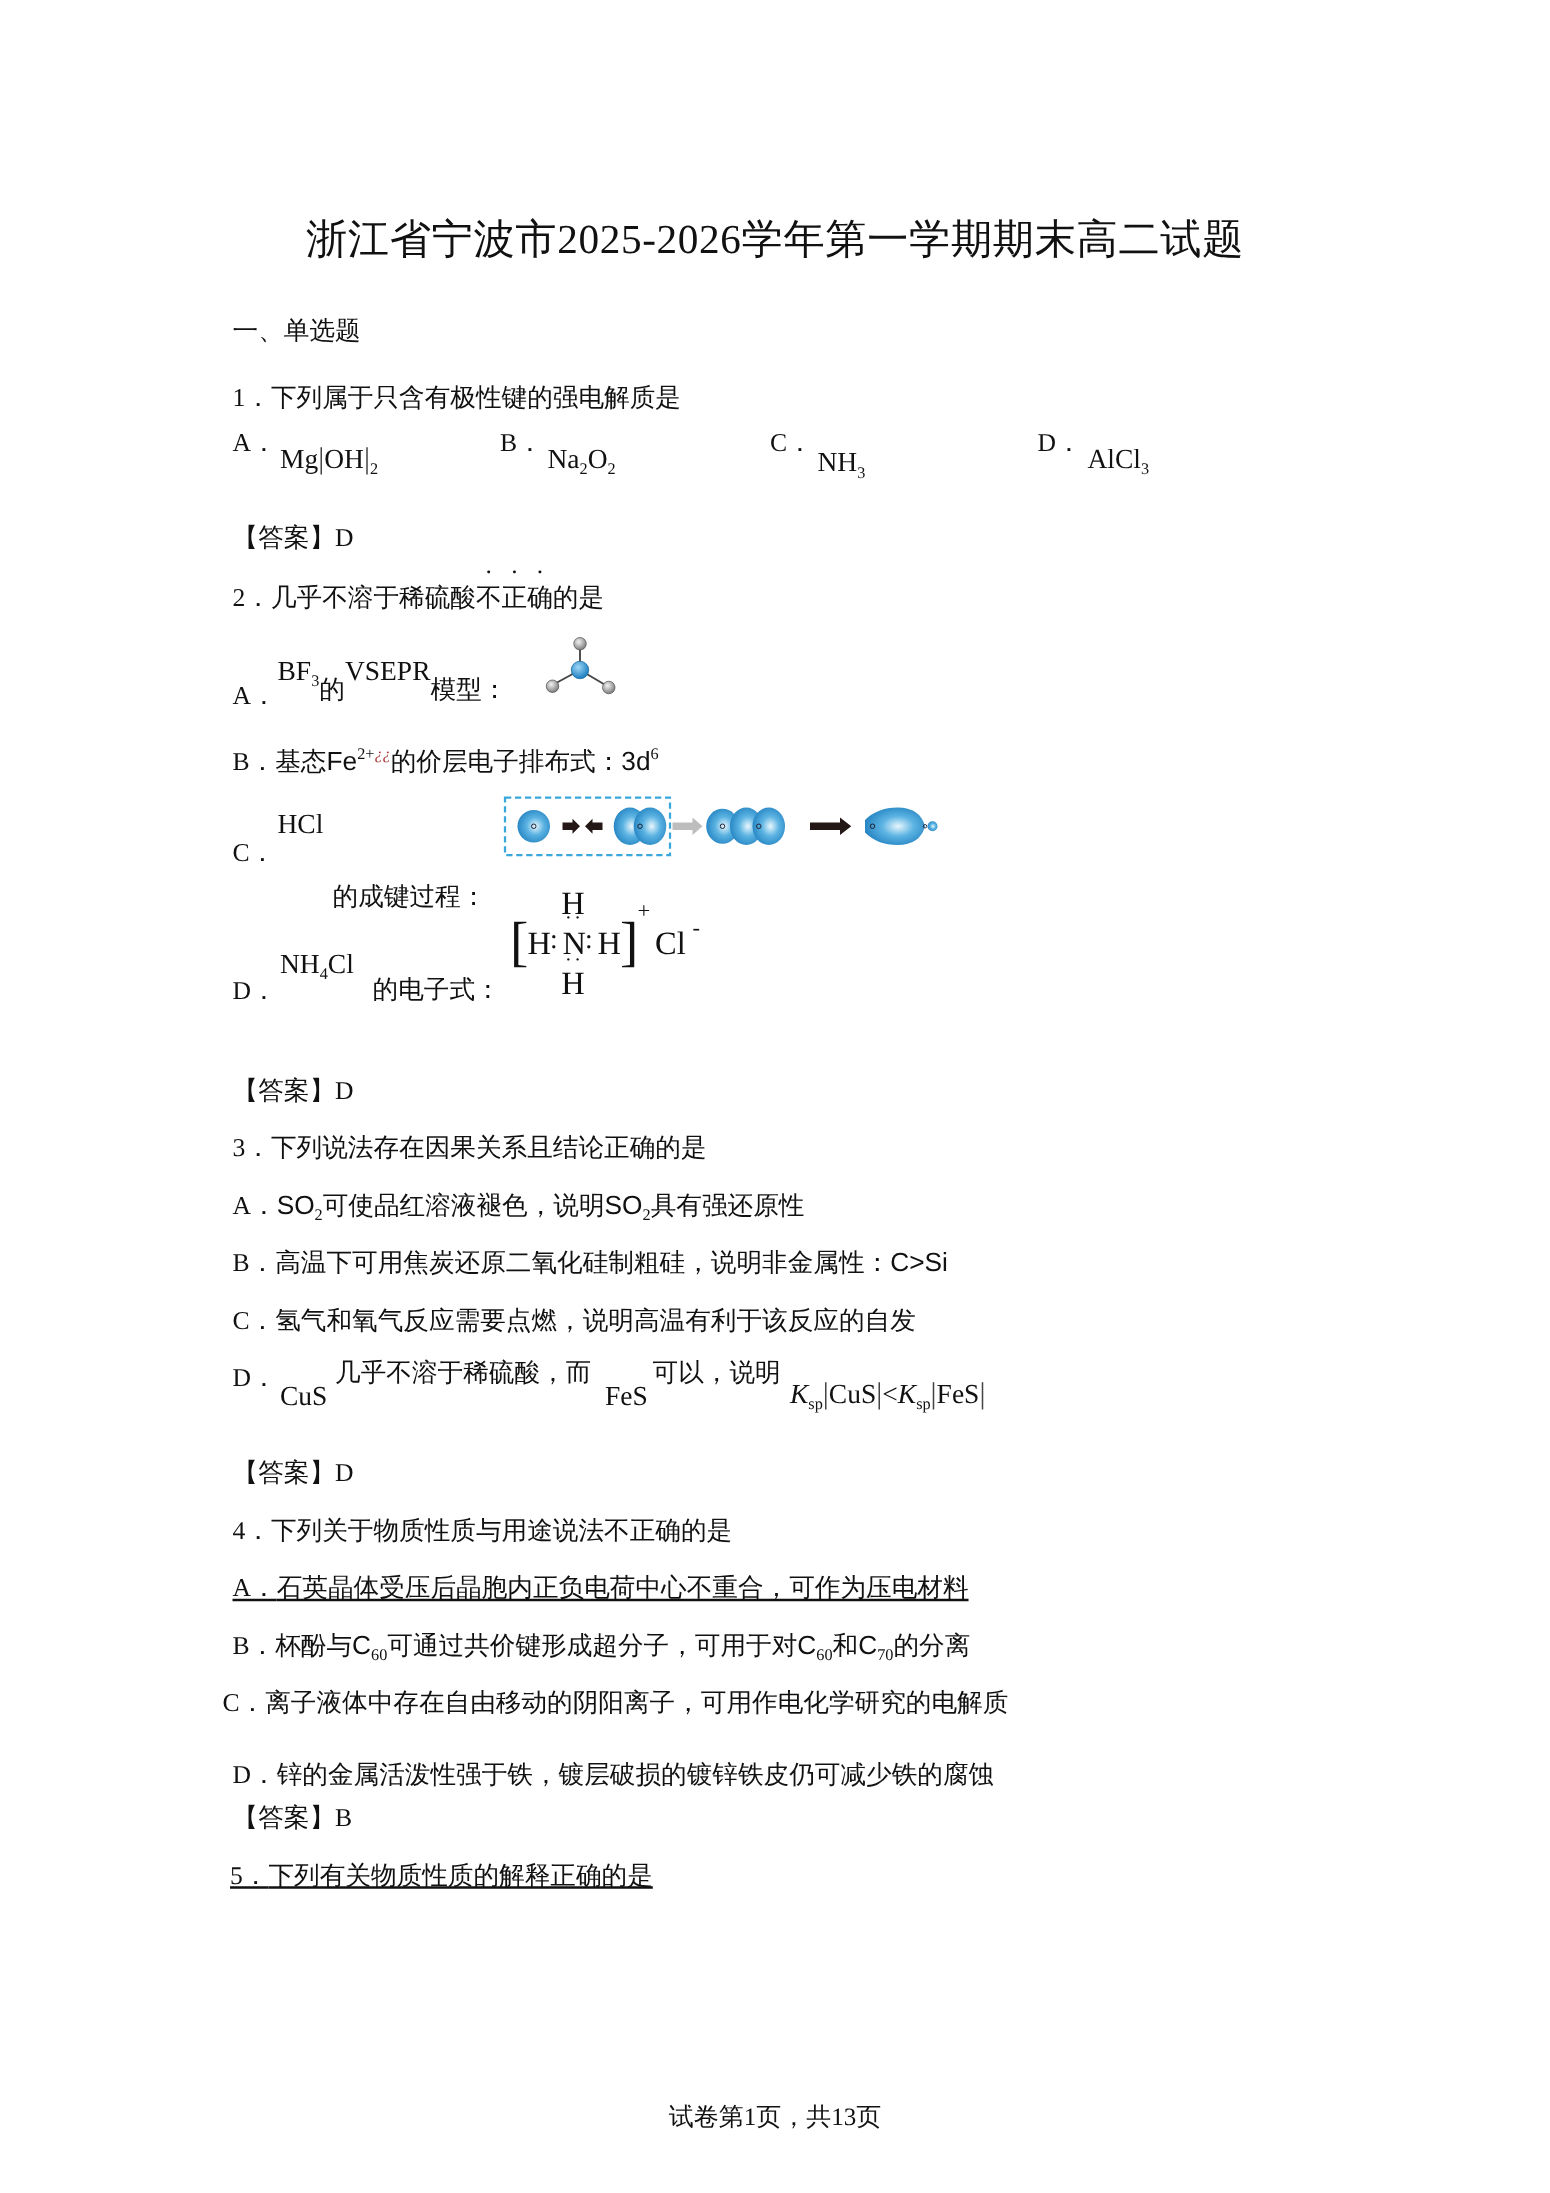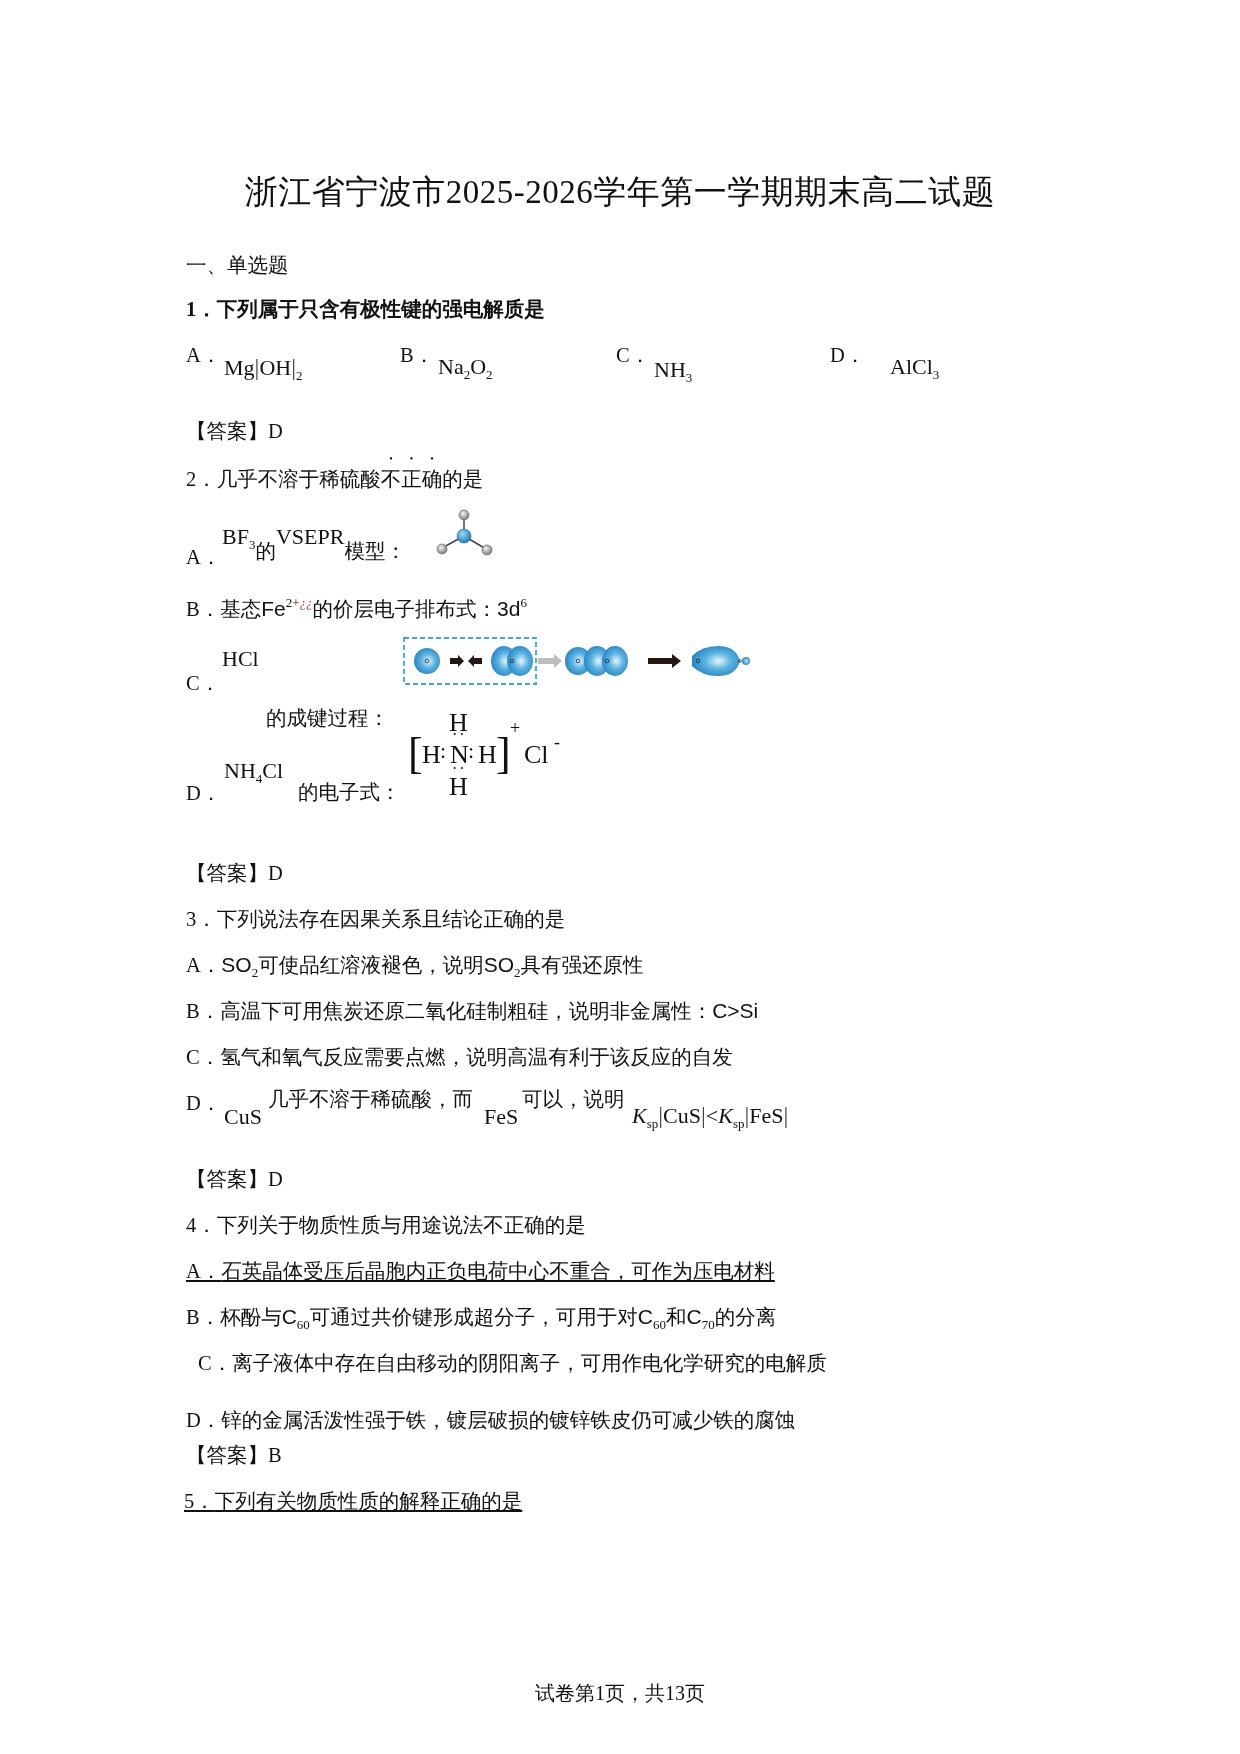--- a/index.html
+++ b/index.html
@@ -18,37 +18,37 @@
   .red { color: #a33; font-size: 13px; vertical-align: 9px; font-style: italic; }
   .footer { left: 0; width: 1240px; top: 1680px; text-align: center; font-size: 20px; }
 </style>
 </head>
 <body>
 
 <div class="abs title">浙江省宁波市2025-2026学年第一学期期末高二试题</div>
 
 <div class="abs t" style="left:186px; top:252px;">一、单选题</div>
 
-<div class="abs t" style="left:186px; top:296px;font-weight:bold;">
+<div class="abs t" style="left:186px; top:306px;">
   <span>1．</span><span>下列属于只含有极性键的强电解质是</span>
 </div>
 <div class="abs t" style="left:186px; top:342px;">A．</div>
 <div class="abs f" style="left:224px; top:354px;">
   <span>Mg</span><span class="paren">|</span><span>OH</span><span class="paren">|</span><sub>2</sub>
 </div>
 <div class="abs t" style="left:400px; top:342px;">B．</div>
 <div class="abs f" style="left:438px; top:354px;">
   <span>Na</span><sub>2</sub><span>O</span><sub>2</sub>
 </div>
 <div class="abs t" style="left:616px; top:342px;">C．</div>
 <div class="abs f" style="left:654px; top:357px;">
   <span>NH</span><sub>3</sub>
 </div>
 <div class="abs t" style="left:830px; top:342px;">D．</div>
-<div class="abs f" style="left:870px; top:354px;margin-left:20px;">
+<div class="abs f" style="left:870px; top:354px;">
   <span>AlCl</span><sub>3</sub>
 </div>
 <div class="abs t" style="left:186px; top:418px;">
   <span>【答案】</span><span>D</span>
 </div>
 
 <div class="abs t" style="left:186px; top:466px;">
   <span>2．</span><span>几乎不溶于稀硫酸</span><span class="emph-dot">不</span><span class="emph-dot">正</span><span class="emph-dot">确</span><span>的是</span>
 </div>
 <div class="abs t" style="left:186px; top:544px;">A．</div>
@@ -162,21 +162,21 @@
 
 <div class="abs t" style="left:186px; top:1212px;">
   <span>4．</span><span>下列关于物质性质与用途说法不正确的是</span>
 </div>
 <div class="abs t" style="left:186px; top:1258px;text-decoration:underline;">
   <span>A．</span><span>石英晶体受压后晶胞内正负电荷中心不重合，可作为压电材料</span>
 </div>
 <div class="abs t" style="left:186px; top:1304px;">
   <span>B．</span><span>杯酚与</span><span style="font-family:'Liberation Sans',sans-serif; font-size:21px;">C</span><sub>60</sub><span>可通过共价键形成超分子，可用于对</span><span style="font-family:'Liberation Sans',sans-serif; font-size:21px;">C</span><sub>60</sub><span>和</span><span style="font-family:'Liberation Sans',sans-serif; font-size:21px;">C</span><sub>70</sub><span>的分离</span>
 </div>
-<div class="abs t" style="left:198px; top:1350px;">
+<div class="abs t" style="left:178px; top:1350px;">
   <span>C．</span><span>离子液体中存在自由移动的阴阳离子，可用作电化学研究的电解质</span>
 </div>
 <div class="abs t" style="left:186px; top:1396px;margin-top:11px;">
   <span>D．</span><span>锌的金属活泼性强于铁，镀层破损的镀锌铁皮仍可减少铁的腐蚀</span>
 </div>
 <div class="abs t" style="left:186px; top:1442px;">
   <span>【答案】</span><span>B</span>
 </div>
 
 <div class="abs t" style="left:184px; top:1488px;text-decoration:underline;">

